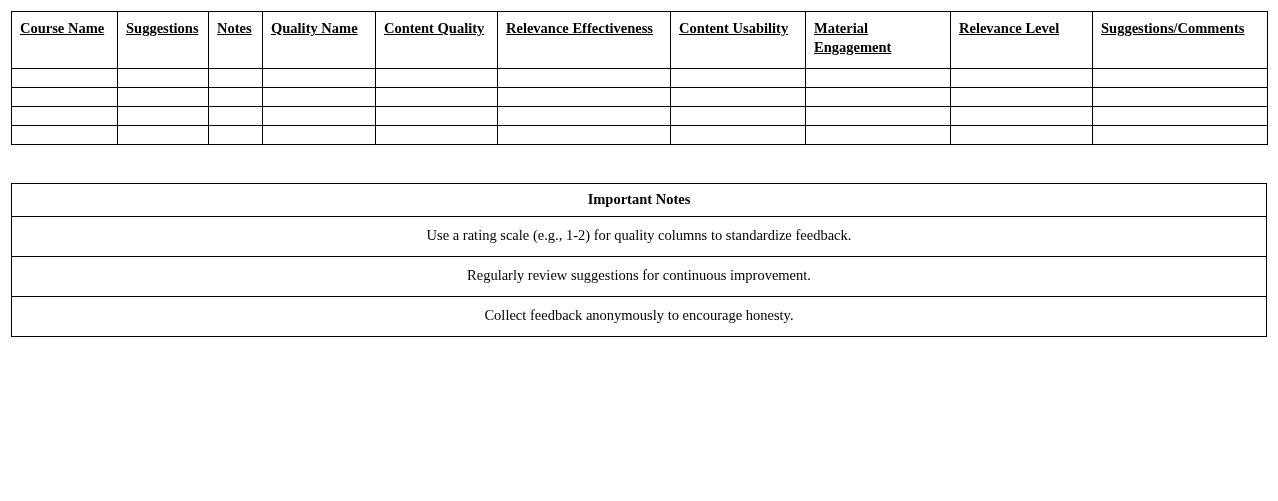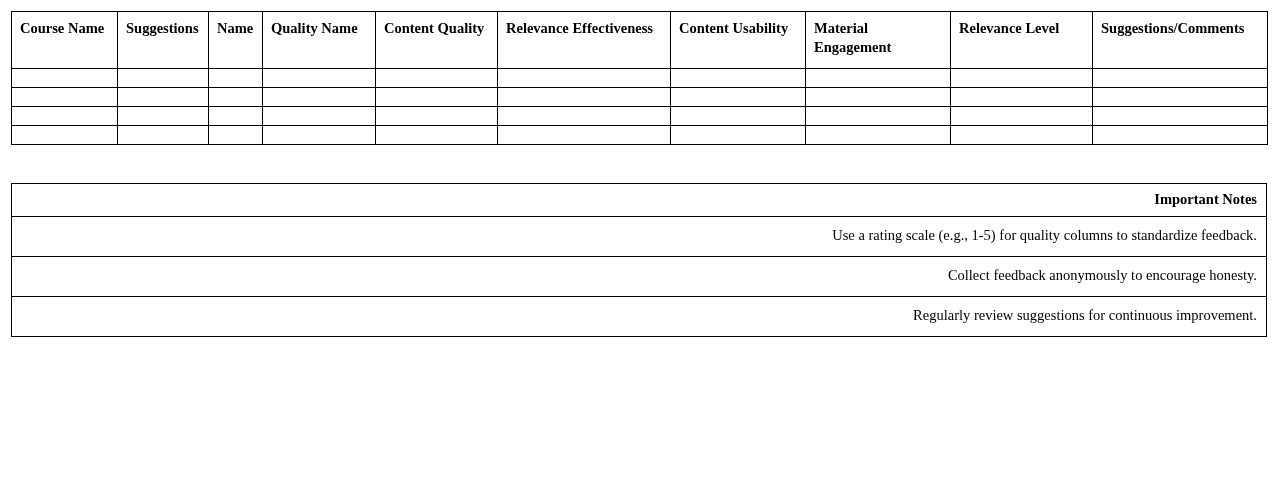--- a/index.html
+++ b/index.html
@@ -20,20 +20,21 @@
     height: 501px;
     box-sizing: border-box;
   }
 
   
   .feedback-wrap {
     position: absolute;
     left: 11px;
     top: 11px;
     width: 1256px;
+    text-decoration: underline;
   }
   table.feedback {
     border-collapse: collapse;
     table-layout: fixed;
     width: 1256px;
     font-size: 14.5px;
   }
   table.feedback th,
   table.feedback td {
     border: 1px solid #000000;
@@ -72,21 +73,21 @@
   }
   table.notes {
     border-collapse: collapse;
     table-layout: fixed;
     width: 1256px;
     font-size: 14.5px;
   }
   table.notes th,
   table.notes td {
     border: 1px solid #000000;
-    text-align: right;
+    text-align: center;
     padding: 8px 9px 9px 9px;
     height: 22px;
     line-height: 1.3;
   }
   table.notes th {
     font-weight: bold;
     height: 18px;
     padding: 6px 9px 7px 9px;
   }
   table.notes td {
@@ -109,21 +110,21 @@
         <col class="col-effect">
         <col class="col-platform">
         <col class="col-material">
         <col class="col-engagement">
         <col class="col-suggestions">
       </colgroup>
       <thead>
         <tr>
           <th>Course Name</th>
           <th>Suggestions</th>
-          <th>Name</th>
+          <th>Notes</th>
           <th>Quality Name</th>
           <th>Content Quality</th>
           <th>Relevance Effectiveness</th>
           <th>Content Usability</th>
           <th>Material Engagement</th>
           <th>Relevance Level</th>
           <th>Suggestions/Comments</th>
         </tr>
       </thead>
       <tbody>
@@ -181,25 +182,25 @@
 
   <div class="notes-wrap">
     <table class="notes">
       <thead>
         <tr>
           <th>Important Notes</th>
         </tr>
       </thead>
       <tbody>
         <tr>
-          <td>Use a rating scale (e.g., 1-5) for quality columns to standardize feedback.</td>
+          <td>Use a rating scale (e.g., 1-2) for quality columns to standardize feedback.</td>
+        </tr>
+        <tr>
+          <td>Regularly review suggestions for continuous improvement.</td>
         </tr>
         <tr>
           <td>Collect feedback anonymously to encourage honesty.</td>
-        </tr>
-        <tr>
-          <td>Regularly review suggestions for continuous improvement.</td>
         </tr>
       </tbody>
     </table>
   </div>
 
 </div>
 
 </body></html>

